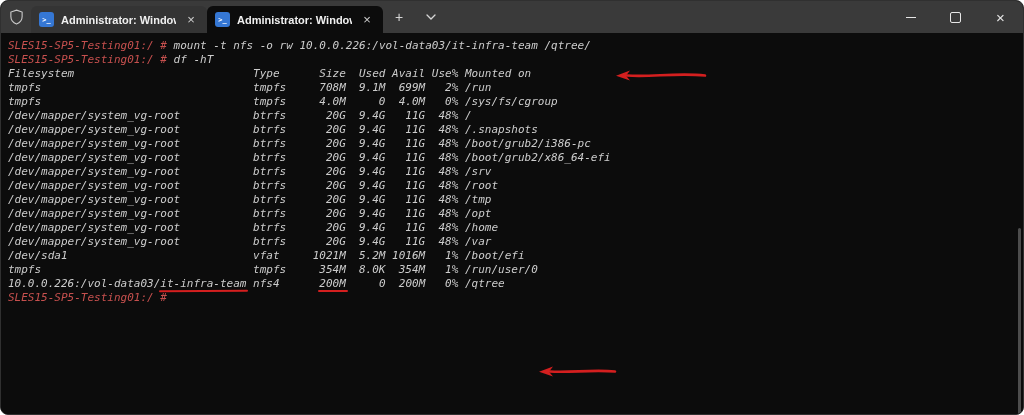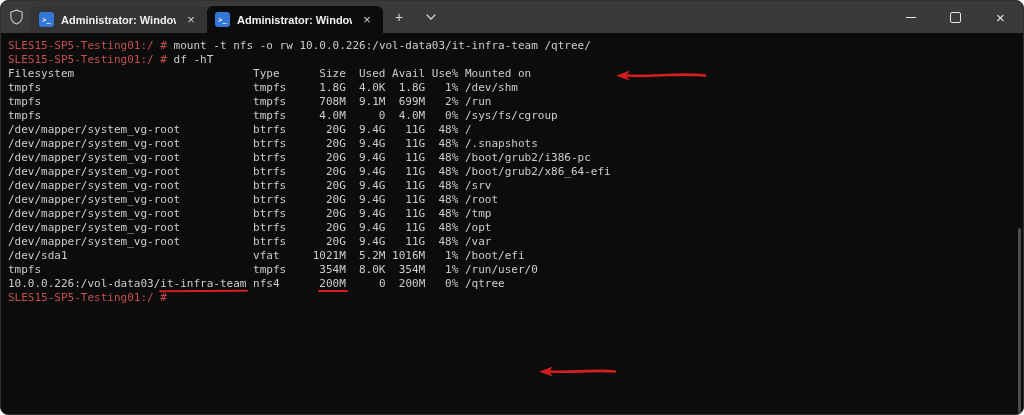--- a/index.html
+++ b/index.html
@@ -43,20 +43,21 @@
   }
   .min-glyph{display:block;width:10px;height:1px;background:#e6e6e6;}
   .max-glyph{display:block;width:9px;height:9px;border:1px solid #e6e6e6;border-radius:2px;}
   .close-glyph{font-size:15px;line-height:1;}
   
   .terminal{
     position:absolute;left:0;right:0;top:32px;bottom:0;background:#0c0c0c;
     padding:6px 0 0 7px;
     font-family:"DejaVu Sans Mono",monospace;font-size:11px;line-height:14px;
     color:#cccccc;
+    font-style:italic;
   }
   .tline{white-space:pre;height:14px;}
   .c-red{color:#c6504e;}
   .u-red{position:relative;}
   .u-red::after{
     content:"";position:absolute;left:-1px;right:-2px;bottom:-2px;height:2px;
     background:#d41f1f;border-radius:1px;transform:rotate(-0.4deg);
   }
   .arrow-svg{position:absolute;}
   .scroll-thumb{
@@ -108,31 +109,31 @@
     <div class="win-ctl">
       <span class="close-glyph">×</span>
     </div>
   </div>
 
   <div class="terminal">
     <div>
         <div class="tline"><span class="c-red">SLES15-SP5-Testing01:/ #</span><span> mount -t nfs -o rw 10.0.0.226:/vol-data03/it-infra-team /qtree/</span></div>
         <div class="tline"><span class="c-red">SLES15-SP5-Testing01:/ #</span><span> df -hT</span></div>
         <div class="tline"><span>Filesystem                           Type      Size  Used Avail Use% Mounted on</span></div>
-        <div class="tline"><span>tmpfs                                tmpfs     1.8G  4.0K  1.8G   1% /dev/shm</span></div>
         <div class="tline"><span>tmpfs                                tmpfs     708M  9.1M  699M   2% /run</span></div>
         <div class="tline"><span>tmpfs                                tmpfs     4.0M     0  4.0M   0% /sys/fs/cgroup</span></div>
         <div class="tline"><span>/dev/mapper/system_vg-root           btrfs      20G  9.4G   11G  48% /</span></div>
         <div class="tline"><span>/dev/mapper/system_vg-root           btrfs      20G  9.4G   11G  48% /.snapshots</span></div>
         <div class="tline"><span>/dev/mapper/system_vg-root           btrfs      20G  9.4G   11G  48% /boot/grub2/i386-pc</span></div>
         <div class="tline"><span>/dev/mapper/system_vg-root           btrfs      20G  9.4G   11G  48% /boot/grub2/x86_64-efi</span></div>
         <div class="tline"><span>/dev/mapper/system_vg-root           btrfs      20G  9.4G   11G  48% /srv</span></div>
         <div class="tline"><span>/dev/mapper/system_vg-root           btrfs      20G  9.4G   11G  48% /root</span></div>
         <div class="tline"><span>/dev/mapper/system_vg-root           btrfs      20G  9.4G   11G  48% /tmp</span></div>
         <div class="tline"><span>/dev/mapper/system_vg-root           btrfs      20G  9.4G   11G  48% /opt</span></div>
+        <div class="tline"><span>/dev/mapper/system_vg-root           btrfs      20G  9.4G   11G  48% /home</span></div>
         <div class="tline"><span>/dev/mapper/system_vg-root           btrfs      20G  9.4G   11G  48% /var</span></div>
         <div class="tline"><span>/dev/sda1                            vfat     1021M  5.2M 1016M   1% /boot/efi</span></div>
         <div class="tline"><span>tmpfs                                tmpfs     354M  8.0K  354M   1% /run/user/0</span></div>
         <div class="tline"><span>10.0.0.226:/vol-data03/</span><span class="u-red">it-infra-team</span><span> nfs4      </span><span class="u-red">200M</span><span>     0  200M   0% /qtree</span></div>
         <div class="tline"><span class="c-red">SLES15-SP5-Testing01:/ #</span></div>
       </div>
 
     <svg class="arrow-svg" style="left:613px;top:35px;" width="95" height="16" viewBox="0 0 95 16">
       <path d="M91 7.5 C 62 4.5, 36 9.5, 13 7.5" stroke="#d41f1f" stroke-width="2.6" fill="none" stroke-linecap="round"></path>
       <path d="M16 2.5 L2 7.8 L16 12.6 L12 7.8 Z" fill="#d41f1f"></path>

